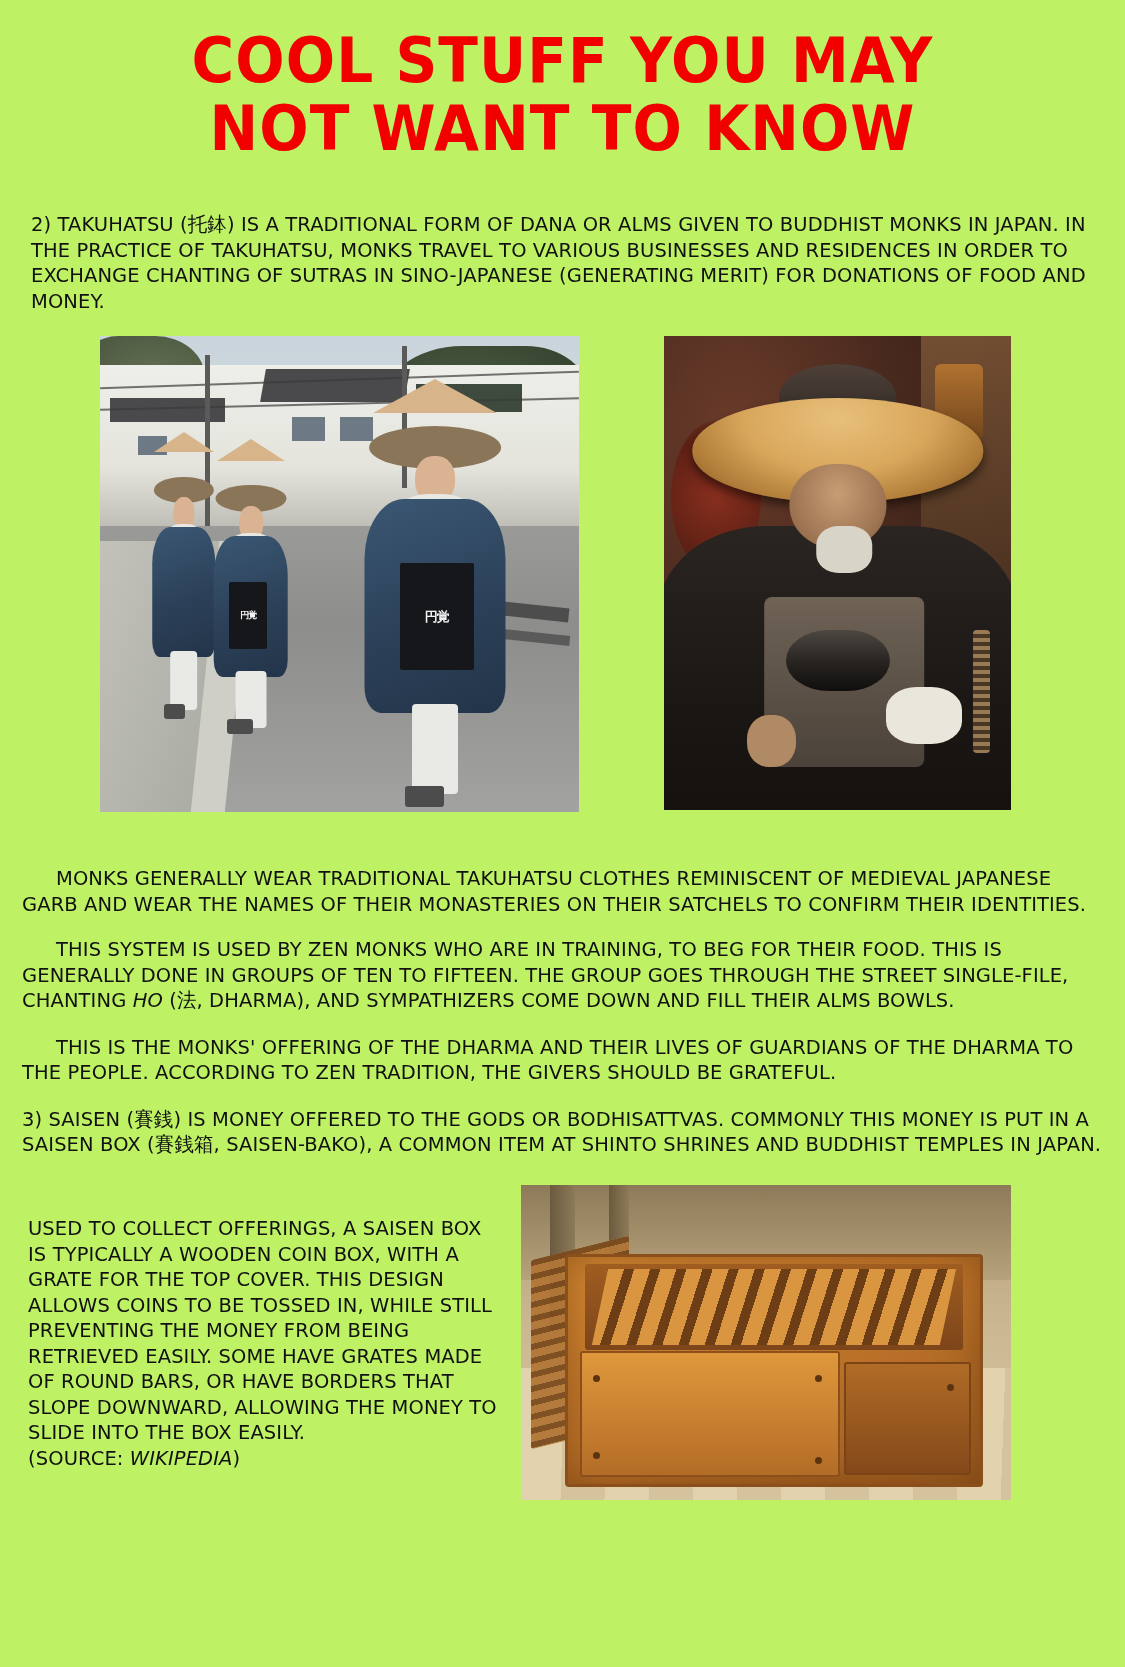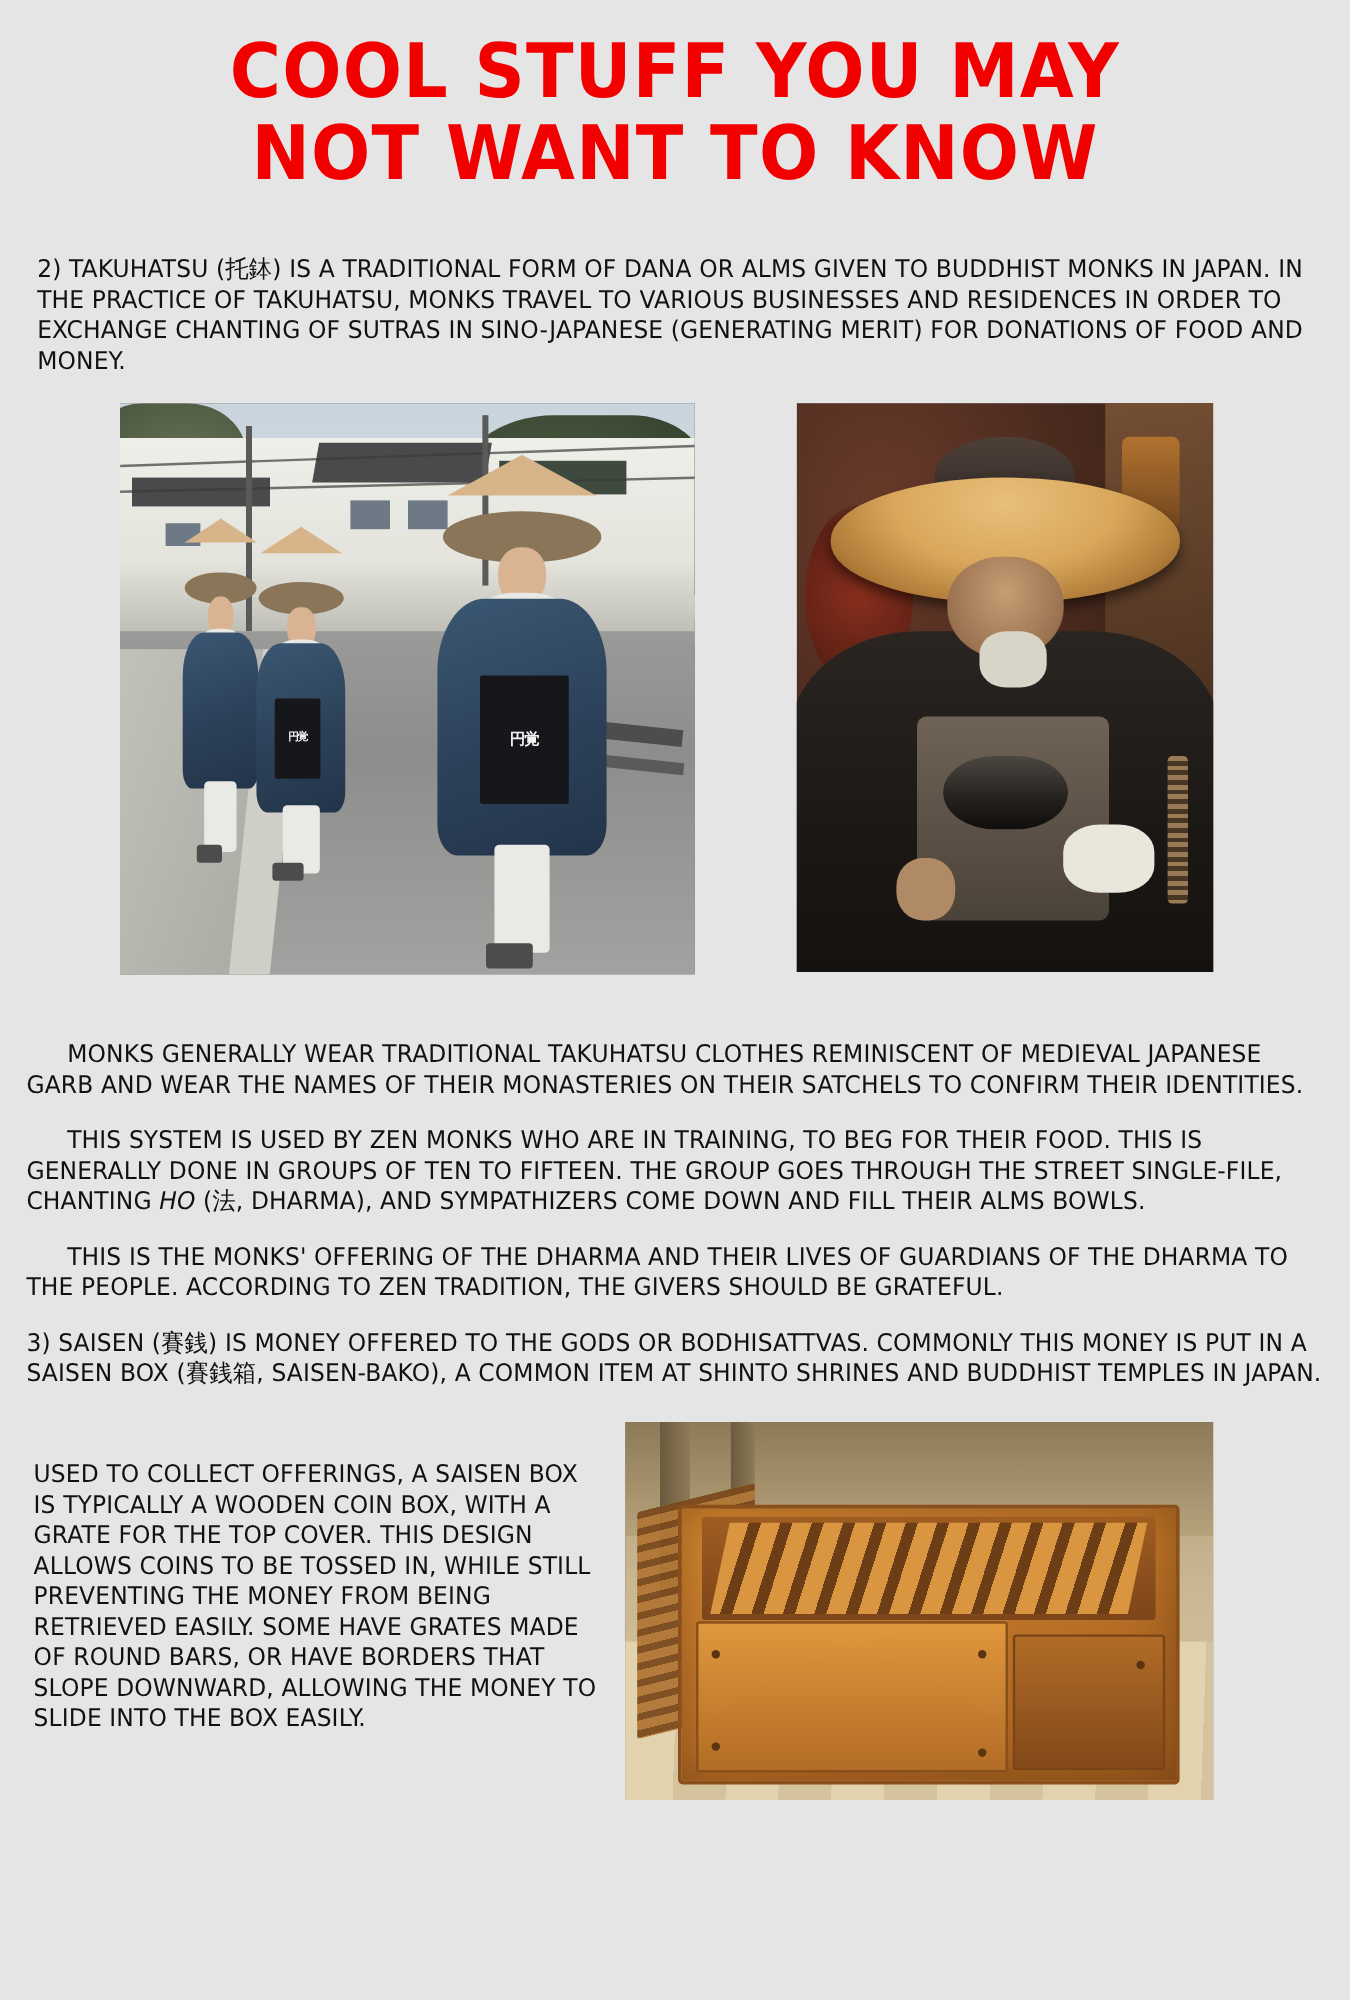--- a/index.html
+++ b/index.html
@@ -12,21 +12,21 @@
     height: 1667px;
     position: relative;
     font-family: "Liberation Sans", sans-serif;
     overflow: hidden;
   }
 
   .page {
     position: relative;
     width: 1125px;
     height: 1667px;
-    background: #e5e5e5;
+    background: #bef264;
   }
 
   
   .title {
     position: absolute;
     top: 26px;
     left: 0;
     width: 1125px;
     text-align: center;
     color: #f20000;
@@ -424,20 +424,21 @@
 
     <div class="para p-indent"><span>THIS SYSTEM IS USED BY ZEN MONKS WHO ARE IN TRAINING, TO BEG FOR THEIR FOOD. THIS IS GENERALLY DONE IN GROUPS OF TEN TO FIFTEEN. THE GROUP GOES THROUGH THE STREET SINGLE-FILE, CHANTING </span><span class="ital">HO</span><span> (法, DHARMA), AND SYMPATHIZERS COME DOWN AND FILL THEIR ALMS BOWLS.</span></div>
 
     <div class="para p-indent">THIS IS THE MONKS' OFFERING OF THE DHARMA AND THEIR LIVES OF GUARDIANS OF THE DHARMA TO THE PEOPLE. ACCORDING TO ZEN TRADITION, THE GIVERS SHOULD BE GRATEFUL.</div>
 
     <div class="para">3) SAISEN (賽銭) IS MONEY OFFERED TO THE GODS OR BODHISATTVAS. COMMONLY THIS MONEY IS PUT IN A SAISEN BOX (賽銭箱, SAISEN-BAKO), A COMMON ITEM AT SHINTO SHRINES AND BUDDHIST TEMPLES IN JAPAN.</div>
   </div>
 
   <div class="body-text" id="saisen-caption">
     <div>USED TO COLLECT OFFERINGS, A SAISEN BOX IS TYPICALLY A WOODEN COIN BOX, WITH A GRATE FOR THE TOP COVER. THIS DESIGN ALLOWS COINS TO BE TOSSED IN, WHILE STILL PREVENTING THE MONEY FROM BEING RETRIEVED EASILY. SOME HAVE GRATES MADE OF ROUND BARS, OR HAVE BORDERS THAT SLOPE DOWNWARD, ALLOWING THE MONEY TO SLIDE INTO THE BOX EASILY.</div>
+    <div><span>(SOURCE: </span><span class="ital">WIKIPEDIA</span><span>)</span></div>
   </div>
 
   <div class="photo" id="photo-saisen-box">
     <div class="p3-bg"></div>
     <div class="p3-wall"></div>
     <div class="p3-pillar a"></div>
     <div class="p3-pillar b"></div>
     <div class="p3-floor"></div>
     <div class="p3-bars"></div>
     <div class="p3-box">

